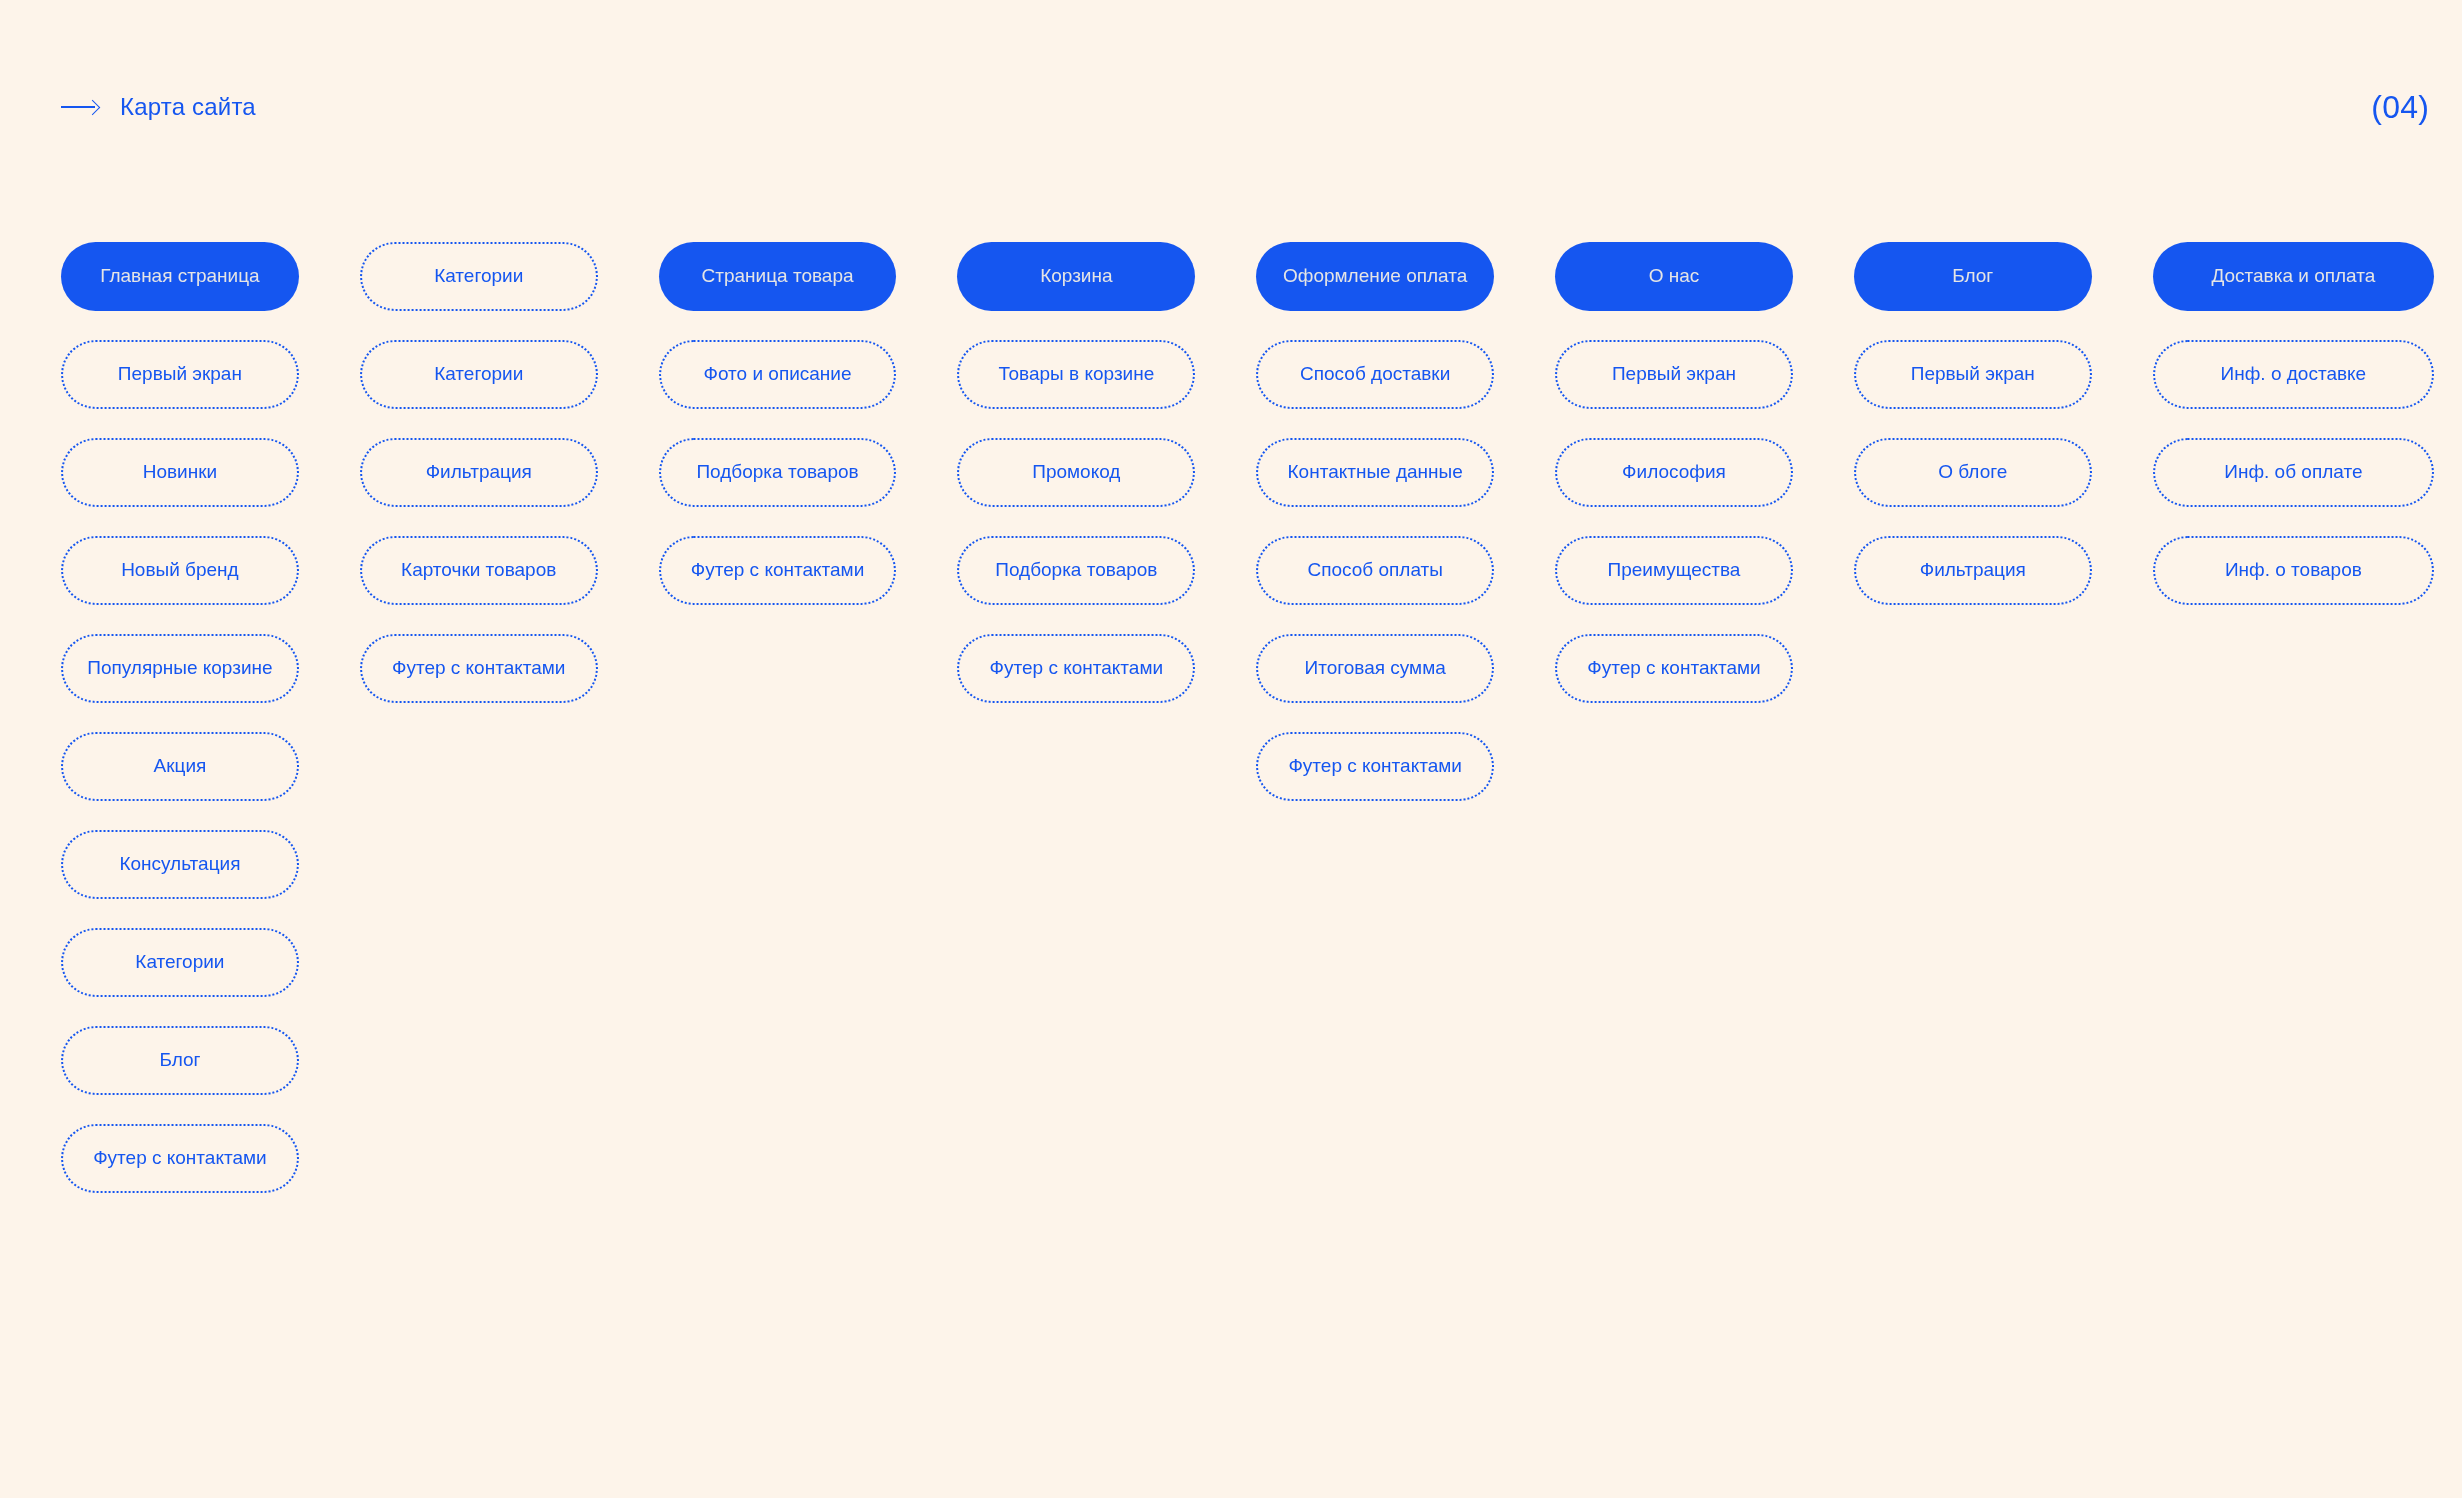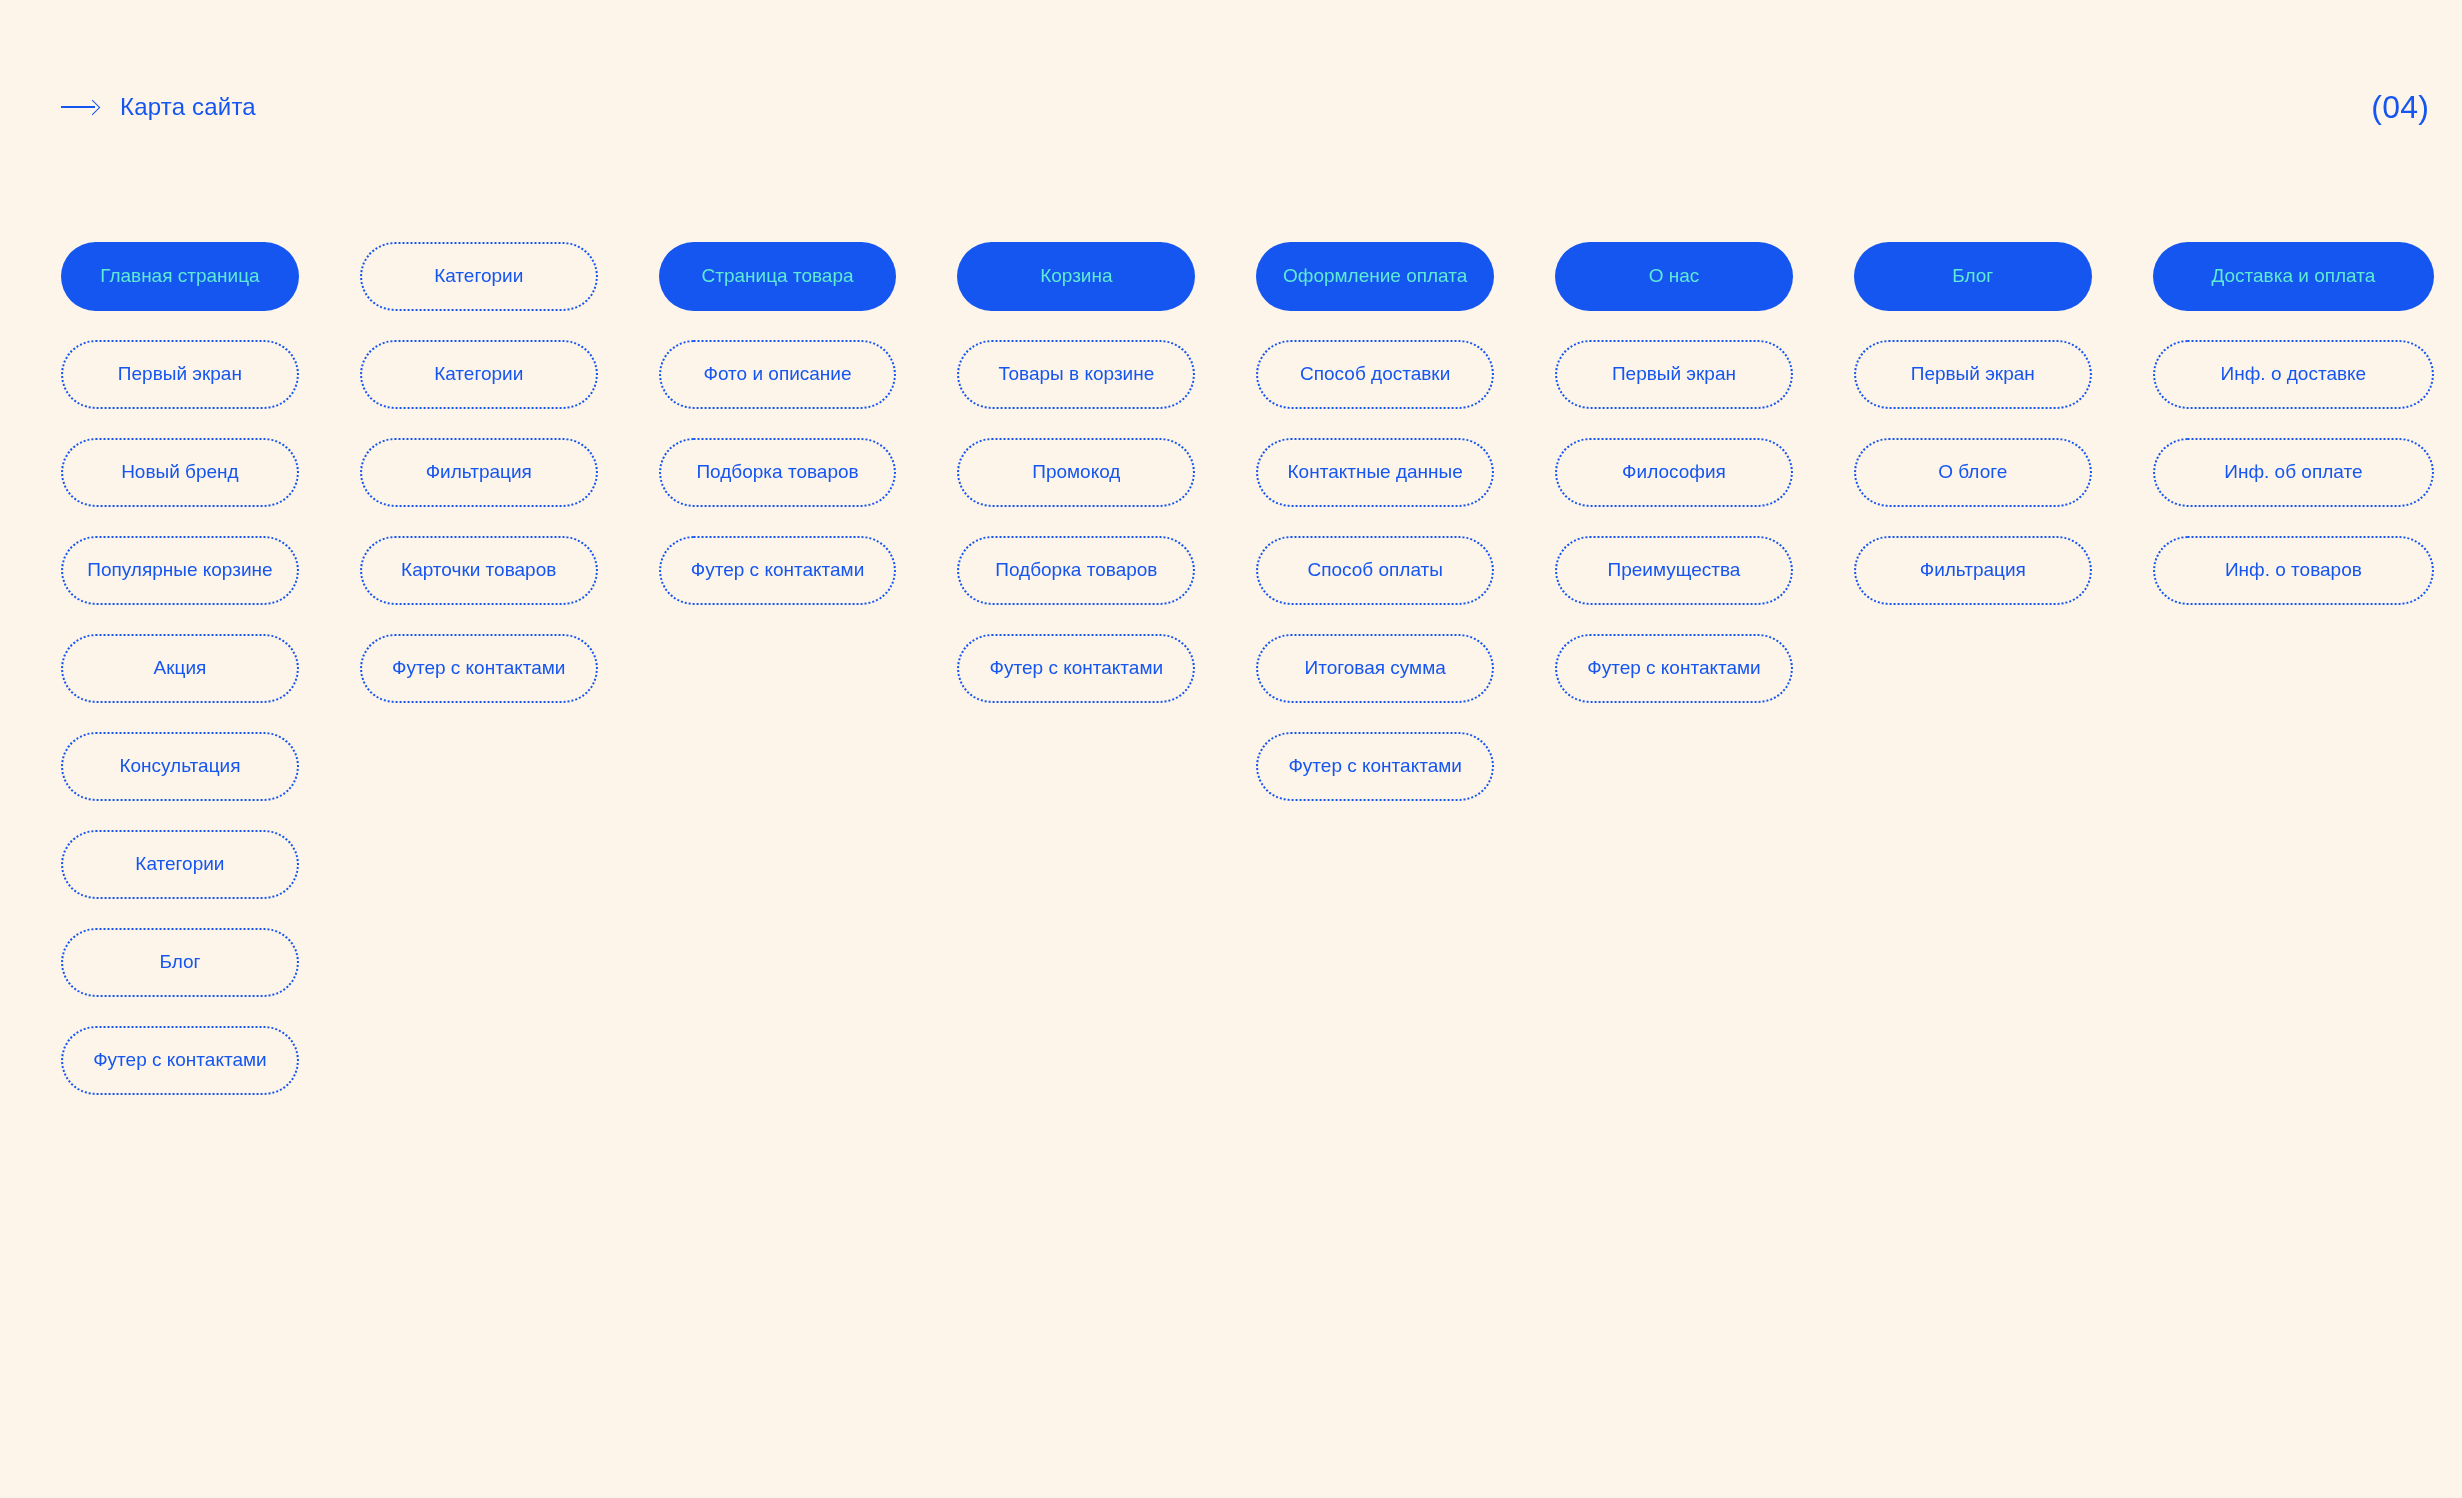--- a/index.html
+++ b/index.html
@@ -103,21 +103,21 @@
     justify-content: center;
     text-align: center;
     font-size: 19px;
     line-height: 1.1;
     padding: 0 10.8px;
     white-space: nowrap;
   }
 
   .pill.header-pill {
     background: #1556F0;
-    color: #5eead4;
+    color: #e5e5e5;
     text-align: right;
   }
 
   .pill.node-pill {
     background: transparent;
     color: #1556F0;
     border: 2.3px dotted #1556F0;
   }
 </style>
 </head>
@@ -130,20 +130,21 @@
       <span class="arrow-icon"></span>
       <span class="breadcrumb-label">Карта сайта</span>
     </div>
     <div class="page-number">(04)</div>
   </div>
 
   <div class="sitemap">
       <div class="column">
         <div class="pill header-pill">Главная страница</div>
         <div class="pill node-pill">Первый экран</div>
+        <div class="pill node-pill">Новинки</div>
         <div class="pill node-pill">Новый бренд</div>
         <div class="pill node-pill">Популярные корзине</div>
         <div class="pill node-pill">Акция</div>
         <div class="pill node-pill">Консультация</div>
         <div class="pill node-pill">Категории</div>
         <div class="pill node-pill">Блог</div>
         <div class="pill node-pill">Футер с контактами</div>
       </div>
       <div class="column">
         <div class="pill node-pill">Категории</div>

